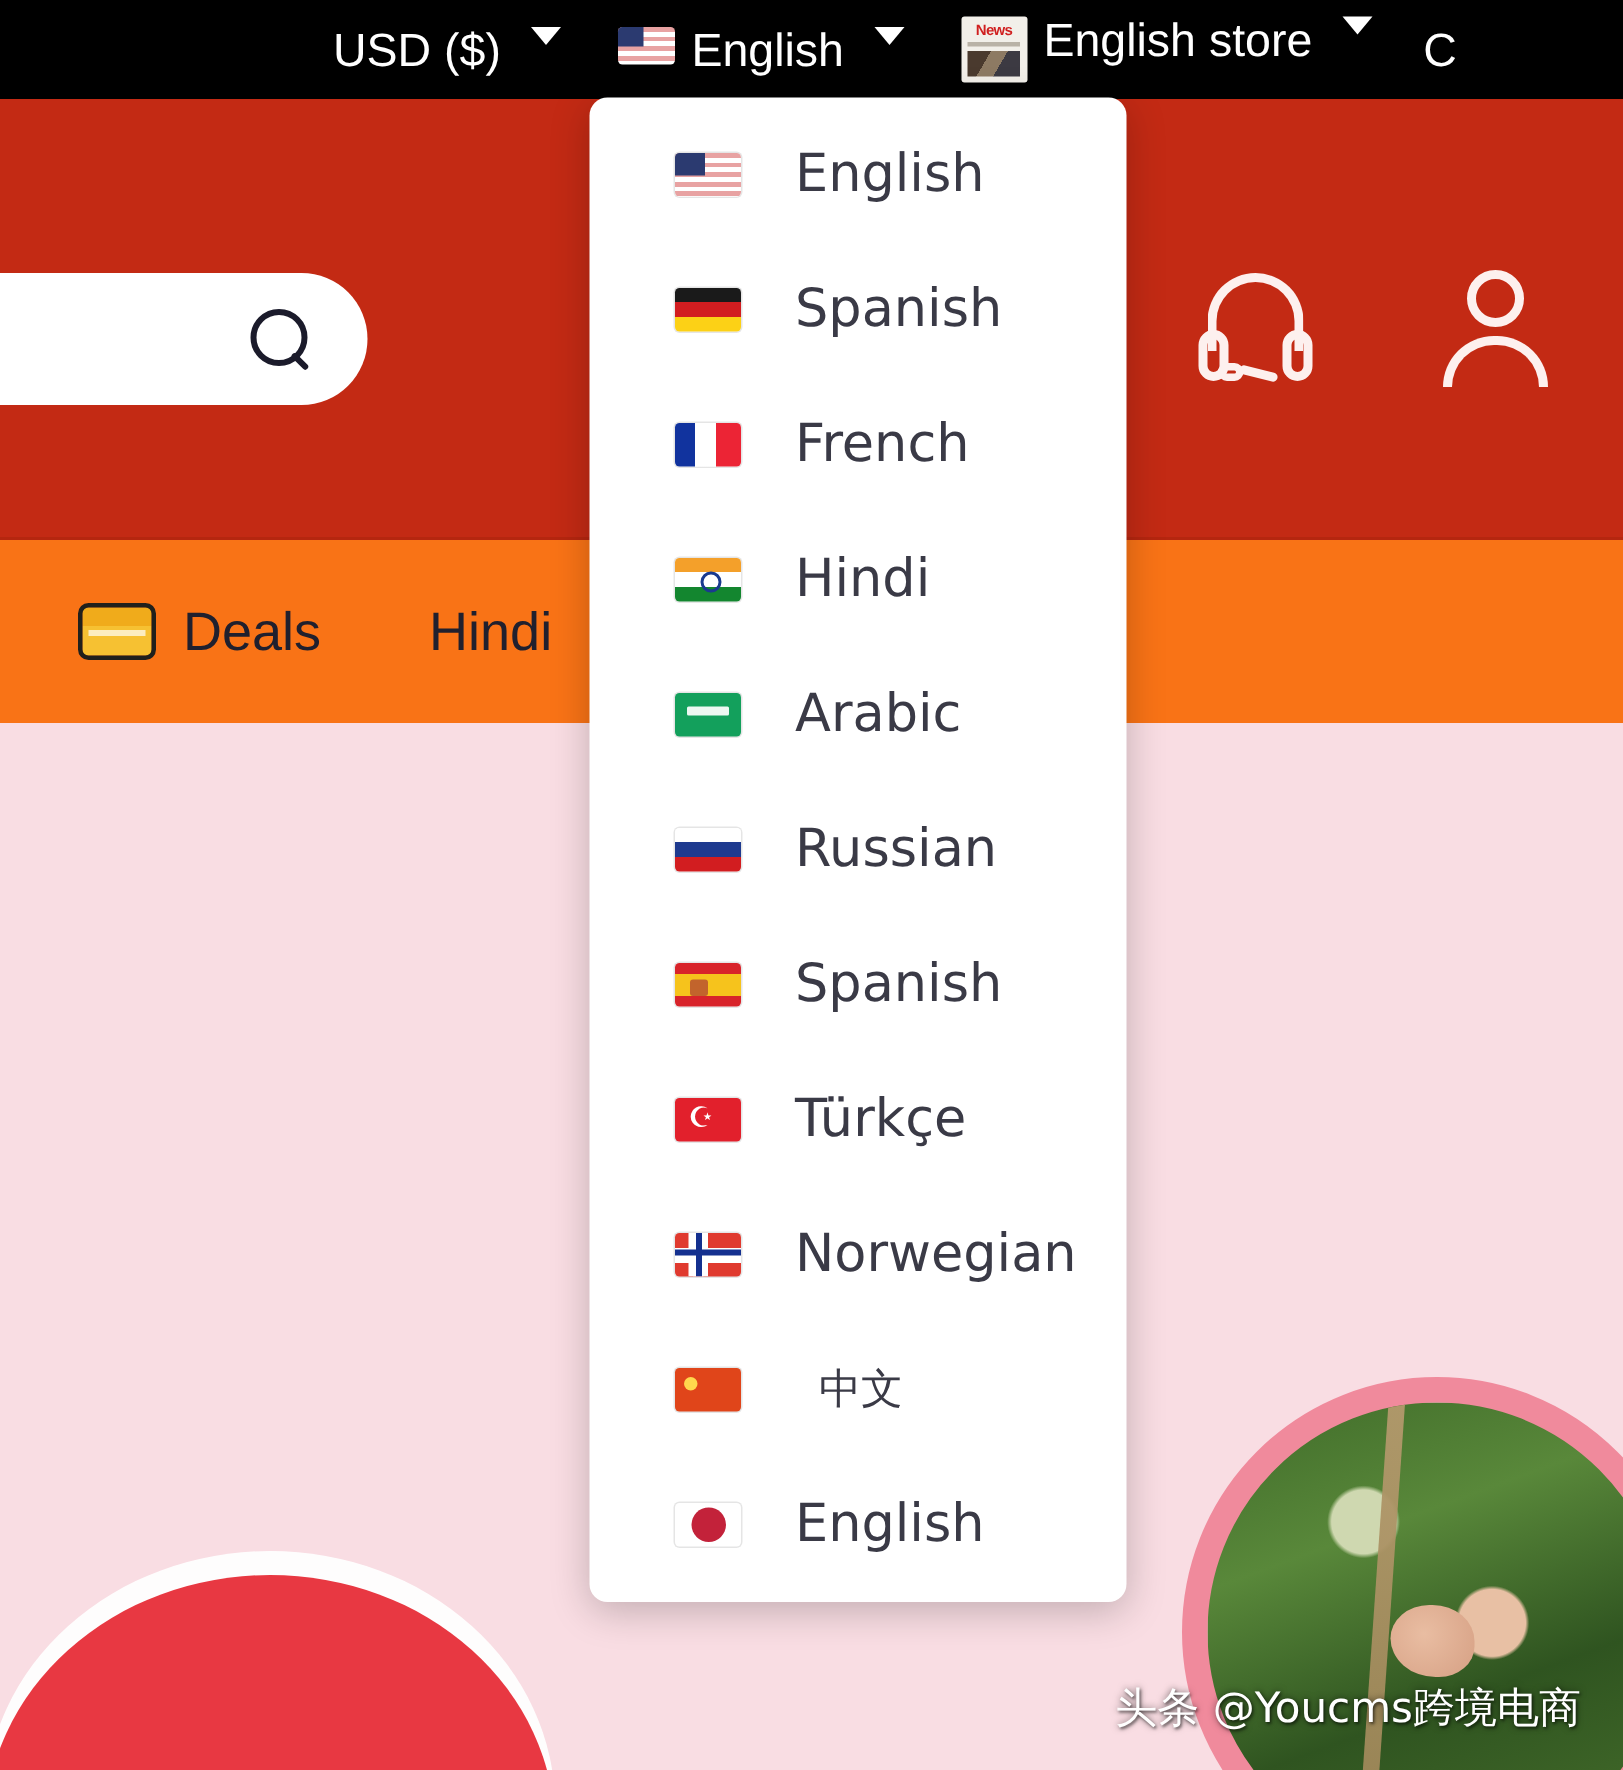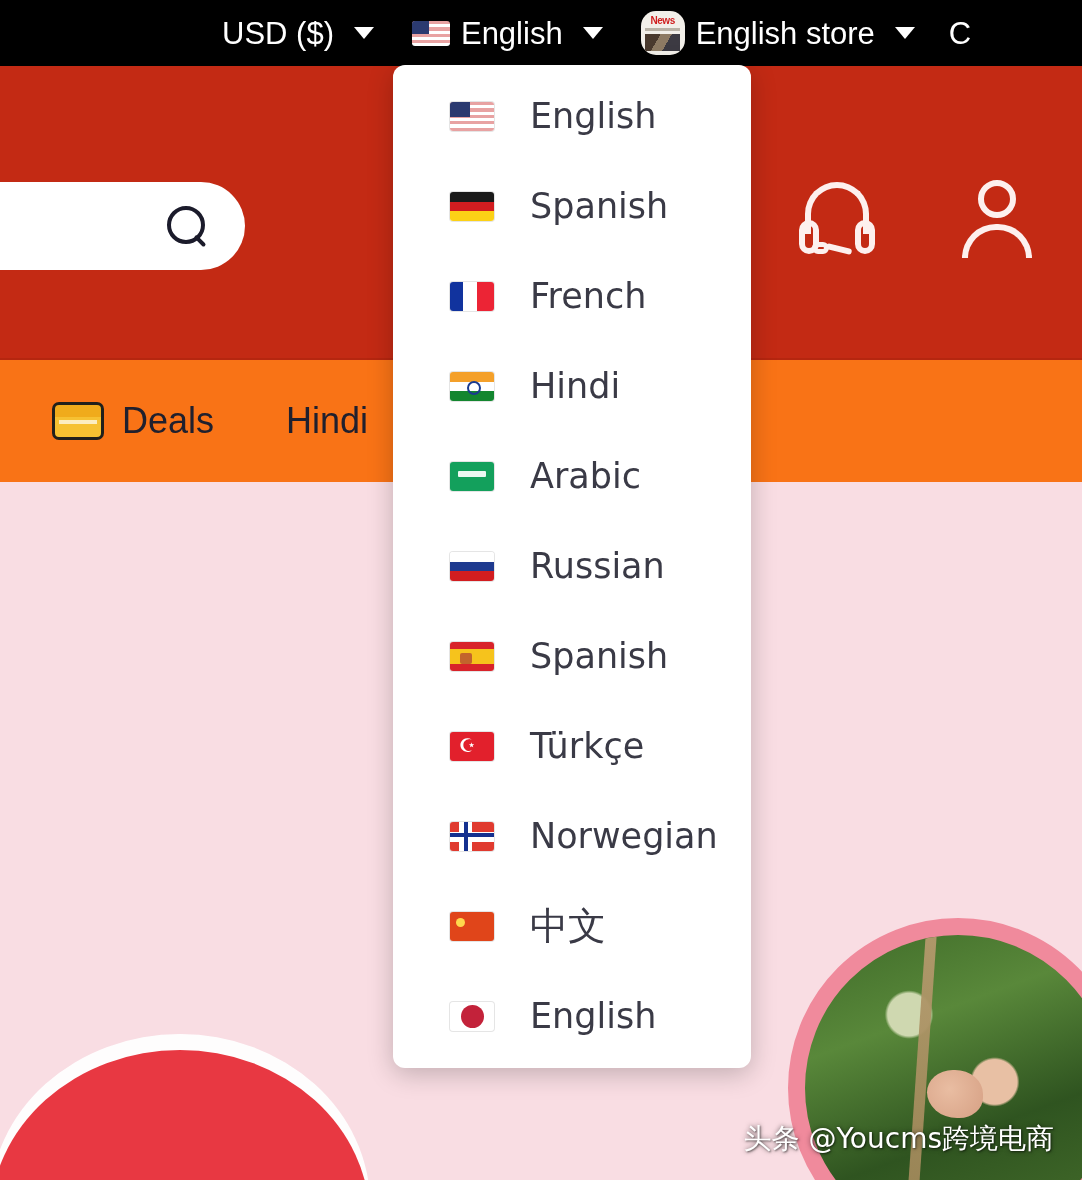--- a/index.html
+++ b/index.html
@@ -11,21 +11,21 @@
   }
   .screen { position: relative; width: 1082px; height: 1180px; overflow: hidden; }
 
   
   .topbar {
     position: absolute; left: 0; top: 0; width: 1082px; height: 66px;
     background: #000; display: flex; align-items: center;
     padding-left: 222px; gap: 0;
   }
   .tb-item {
-    display: flex; align-items: center; gap: 11px;
+    display: flex; align-items: flex-start; gap: 11px;
     color: #ffffff; font-size: 31px; font-weight: 400;
     white-space: nowrap; cursor: pointer; line-height: 1;
   }
   .tb-item + .tb-item { margin-left: 38px; }
   .tb-label { color: #fff; }
   .caret {
     display: inline-block; width: 0; height: 0; margin-left: 9px;
     border-left: 10px solid transparent; border-right: 10px solid transparent;
     border-top: 12px solid #ffffff;
   }
@@ -70,21 +70,21 @@
   .f-cn { background:#e0451a; }
   .f-cn::after { content:""; position:absolute; left:14%; top:22%;
       width:9px; height:9px; background:#ffd84d; border-radius:50%; filter: blur(.4px); }
   .f-jp { background:#ffffff; }
   .f-jp::after { content:""; position:absolute; left:50%; top:50%;
       width:23px; height:23px; margin:-11.5px 0 0 -11.5px;
       background:#c3223a; border-radius:50%; }
 
   
   .store-icon {
-    width: 44px; height: 44px; border-radius: 15px; background: #f2efe9;
+    width: 44px; height: 44px; border-radius: 2px; background: #f2efe9;
     position: relative; overflow: hidden; flex: 0 0 auto;
     display:flex; flex-direction:column; align-items:center;
   }
   .store-icon .masthead { margin-top:5px; font-size:10px; font-weight:700;
       color:#d01f1f; letter-spacing:-0.5px; line-height:1; }
   .store-icon .lines { width:78%; height:3px; background:#b9b2a6; margin-top:2px; }
   .store-icon .photo { width:78%; height:17px; margin-top:3px;
       background: linear-gradient(120deg,#4a3a2e 0 35%, #8d7a63 35% 60%, #3c3a42 60% 100%); }
 
   
@@ -216,21 +216,21 @@
     padding-top: 6px; overflow: hidden; z-index: 50;
   }
   .dd-item {
     height: 90px; display: flex; align-items: center;
     padding-left: 57px; gap: 36px; cursor: pointer;
   }
   .dd-label {
     font-size: 35px; color: #3a3a46; white-space: nowrap;
     font-family: "DejaVu Sans", sans-serif; font-weight: 400;
   }
-  .dd-label.cjk { font-size: 38px; }
+  .dd-label.cjk { font-size: 28px; margin-left: 16px; }
 </style>
 </head>
 <body>
 
 <div class="screen">
 
   <div class="topbar">
 
     <div class="tb-item">
       <span class="tb-label">USD ($)</span>

